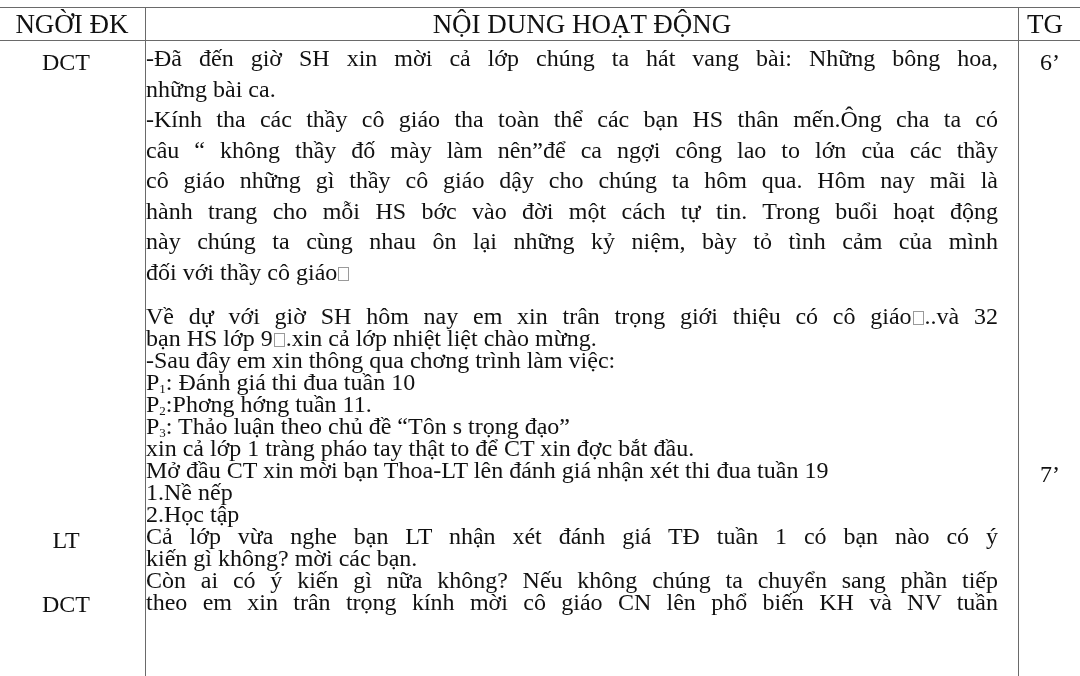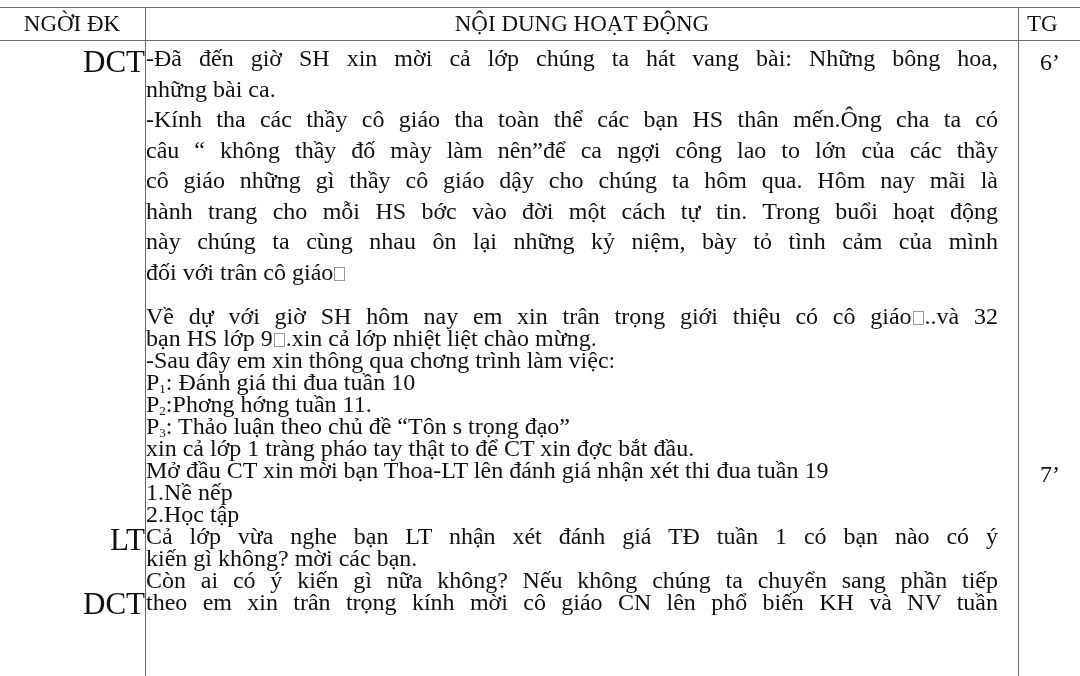--- a/index.html
+++ b/index.html
@@ -30,39 +30,39 @@
       table-layout: fixed;
       width: 1100px;
     }
     table.plan th, table.plan td {
       border: 1px solid #6a6a6a;
       vertical-align: top;
       padding: 0;
     }
     table.plan th {
       font-weight: normal;
-      font-size: 23px;
+      font-size: 27px;
       height: 32px;
       line-height: 32px;
       text-align: center;
     }
     col.c1 { width: 147px; }
     col.c2 { width: 873px; }
     col.c3 { width: 80px; }
     .th-tg { text-align: left !important; padding-left: 8px !important; }
     td.speaker {
       position: relative;
       height: 640px;
     }
     td.speaker .sp {
       position: absolute;
-      left: 12px;
+      left: 0;
       width: 134px;
-      text-align: right;
-      font-size: 31px;
+      text-align: center;
+      font-size: 24px;
       line-height: 30px;
     }
     td.time {
       position: relative;
     }
     td.time .tm {
       position: absolute;
       left: 0;
       width: 62px;
       text-align: center;
@@ -124,21 +124,21 @@
         </td>
         <td class="content">
           <div class="content-inner">
             <span class="line just loose" style="padding-top:2px">-Đã đến giờ SH xin mời cả lớp chúng ta hát vang bài: Những bông hoa,</span>
             <span class="line loose">những bài ca.</span>
             <span class="line just loose">-Kính tha các thầy cô giáo tha toàn thể các bạn HS thân mến.Ông cha ta có</span>
             <span class="line just loose">câu  “ không thầy đố mày làm nên”để ca ngợi công lao to lớn của các thầy</span>
             <span class="line just loose">cô giáo những gì thầy cô giáo dậy cho chúng ta hôm qua. Hôm nay mãi là</span>
             <span class="line just loose">hành trang cho mỗi HS bớc vào đời một cách tự tin. Trong buổi hoạt động</span>
             <span class="line just loose">này chúng ta cùng nhau ôn lại những kỷ niệm, bày tỏ tình cảm của mình</span>
-            <span class="line loose"><span>đối với trân cô giáo</span><span class="box"></span></span>
+            <span class="line loose"><span>đối với thầy cô giáo</span><span class="box"></span></span>
             <span class="line tight just" style="margin-top:18px"><span>Về dự với giờ SH hôm nay em xin trân trọng giới thiệu có cô giáo</span><span class="box"></span><span>..và 32</span></span>
             <span class="line tight"><span>bạn HS lớp 9</span><span class="box"></span><span>.xin cả lớp nhiệt liệt chào mừng.</span></span>
             <span class="line tight">-Sau đây em xin thông qua chơng trình làm việc:</span>
             <span class="line tight"><span>P</span><sub>1</sub><span>: Đánh giá thi đua tuần 10</span></span>
             <span class="line tight"><span>P</span><sub>2</sub><span>:Phơng hớng tuần 11.</span></span>
             <span class="line tight"><span>P</span><sub>3</sub><span>: Thảo luận theo chủ đề “Tôn s trọng đạo”</span></span>
             <span class="line tight">xin cả lớp 1 tràng pháo tay thật to để CT xin đợc bắt đầu.</span>
             <span class="line tight">Mở đầu CT xin mời  bạn  Thoa-LT lên đánh giá nhận xét thi đua tuần 19</span>
             <span class="line tight">1.Nề nếp</span>
             <span class="line tight">2.Học tập</span>

